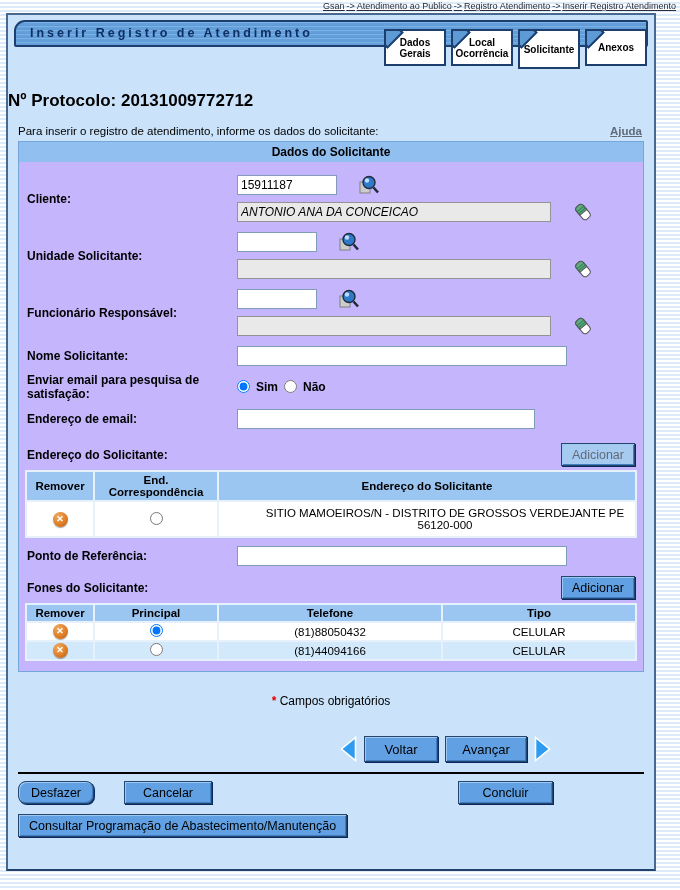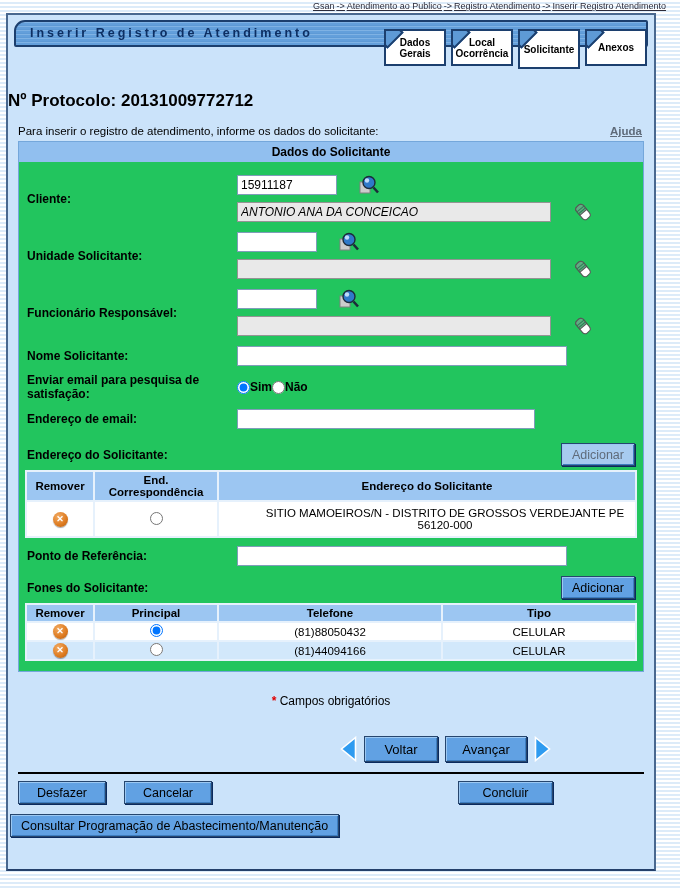--- a/index.html
+++ b/index.html
@@ -4,21 +4,21 @@
 <style>
   * { margin:0; padding:0; box-sizing:border-box; }
   html,body { width:680px; height:890px; overflow:hidden;
     font-family:"Liberation Sans", sans-serif; }
   body {
     background: repeating-linear-gradient(180deg,#ffffff 0 2px,#dcebf9 2px 4px);
     position:relative; color:#000;
   }
 
   
-  .breadcrumb { position:absolute; top:1px; right:14px; font-size:9px;
+  .breadcrumb { position:absolute; top:1px; right:4px; font-size:9px;
     color:#2b2b3a; white-space:nowrap; z-index:10;text-decoration:underline; }
   .breadcrumb a { color:#2b2b3a; text-decoration:underline; cursor:pointer; }
   .breadcrumb .sep { text-decoration:underline; padding:0 2px; }
 
   
   .page { position:absolute; left:6px; top:13px; width:650px; height:858px;
     background:#cbe3fa; border:2px solid #49688f; border-bottom-color:#24406b; }
 
   
   .header-row { position:relative; margin:5px 6px 0 6px; height:56px; }
@@ -36,21 +36,21 @@
     height:19px; background:#5e9ad6; border:2px solid #1c3f6e; transform:rotate(45deg); }
   .tab.active { height:40px; }
 
   
   .protocol { text-align:left; font-size:17px; font-weight:bold; margin-top:15px; }
   .intro-row { display:flex; justify-content:space-between; align-items:flex-end;
     margin:14px 12px 4px 10px; font-size:11.5px; }
   .help-link { font-weight:bold; color:#5f6b7a; text-decoration:underline; cursor:pointer; }
 
   
-  .form-box { margin:2px 10px 0 10px; border:1px solid #74a7db; background:#22c55e;
+  .form-box { margin:2px 10px 0 10px; border:1px solid #74a7db; background:#c4b5fd;
     padding-bottom:10px; }
   .section-header { background:#91bfef; text-align:center; font-size:12px;
     font-weight:bold; height:20px; line-height:20px; }
   .form-content { padding:6px 6px 0 6px; }
 
   .frow { display:grid; grid-template-columns:212px 1fr; align-items:center; }
   .flabel { font-size:12px; font-weight:bold; padding-left:2px; }
   .sub { display:flex; align-items:center; gap:21px; }
 
   input[type=text] { height:20px; font-size:12px; font-family:"Liberation Sans",sans-serif;
@@ -58,21 +58,21 @@
   input.ro { background:#e9e9e9; border:1px solid #949494; color:#000; }
   .code-input { width:100px; }
   .code-input.small { width:80px; }
   .name-input { width:314px;font-style:italic; }
   .wide-input { width:330px; }
   .email-input { width:298px; }
 
   .lookup-row { margin-bottom:5px; }
   .icon-btn { cursor:pointer; display:inline-flex; }
 
-  .radio-row { display:flex; align-items:center; font-size:12px; font-weight:bold; }
+  .radio-row { display:flex; align-items:flex-start; gap:6px; font-size:12px; font-weight:bold; }
   input[type=radio] { width:13px; height:13px; cursor:pointer; }
 
   
   .list-label-row { display:flex; justify-content:space-between; align-items:center;
     margin:9px 2px 4px 2px; }
   .list-label { font-size:12px; font-weight:bold; }
   .btn { background:#61a1e3; border:1px solid #26466e; color:#000;
     font-family:"Liberation Sans",sans-serif; font-size:12.5px; padding:2px 10px;
     height:23px; cursor:pointer;
     box-shadow:1px 1px 0 #0a2a5e, inset 1px 1px 0 #9cc8f2, inset -1px -1px 0 #3d7dc0; }
@@ -97,24 +97,24 @@
 
   .nav-row { display:flex; align-items:center; gap:7px; margin-top:28px;
     padding-left:332px; }
   .nav-btn { width:74px; height:26px; font-size:13px; }
   .nav-btn.avancar { width:82px; }
   .arrow { display:inline-flex; cursor:pointer; }
 
   .footer-hr { border:none; border-top:2px solid #000; margin:10px 10px 7px 10px; }
   .actions-row { position:relative; margin:0 10px; height:26px; }
   .actions-row .btn { height:23px; }
-  .btn-desfazer { position:absolute; left:0; width:88px; }
+  .btn-desfazer { position:absolute; left:0; width:76px;border-radius:8px; }
   .btn-cancelar { position:absolute; left:106px; width:88px; }
   .btn-concluir { position:absolute; left:440px; width:95px; }
-  .consultar-row { margin:7px 10px 0 2px; }
+  .consultar-row { margin:7px 10px 0 10px; }
 </style>
 </head>
 <body>
 
 <div class="breadcrumb">
   <a>Gsan</a><span class="sep">-&gt;</span><a>Atendimento ao Publico</a><span class="sep">-&gt;</span><a>Registro Atendimento</a><span class="sep">-&gt;</span><a>Inserir Registro Atendimento</a>
 </div>
 
 <div class="page">
 

